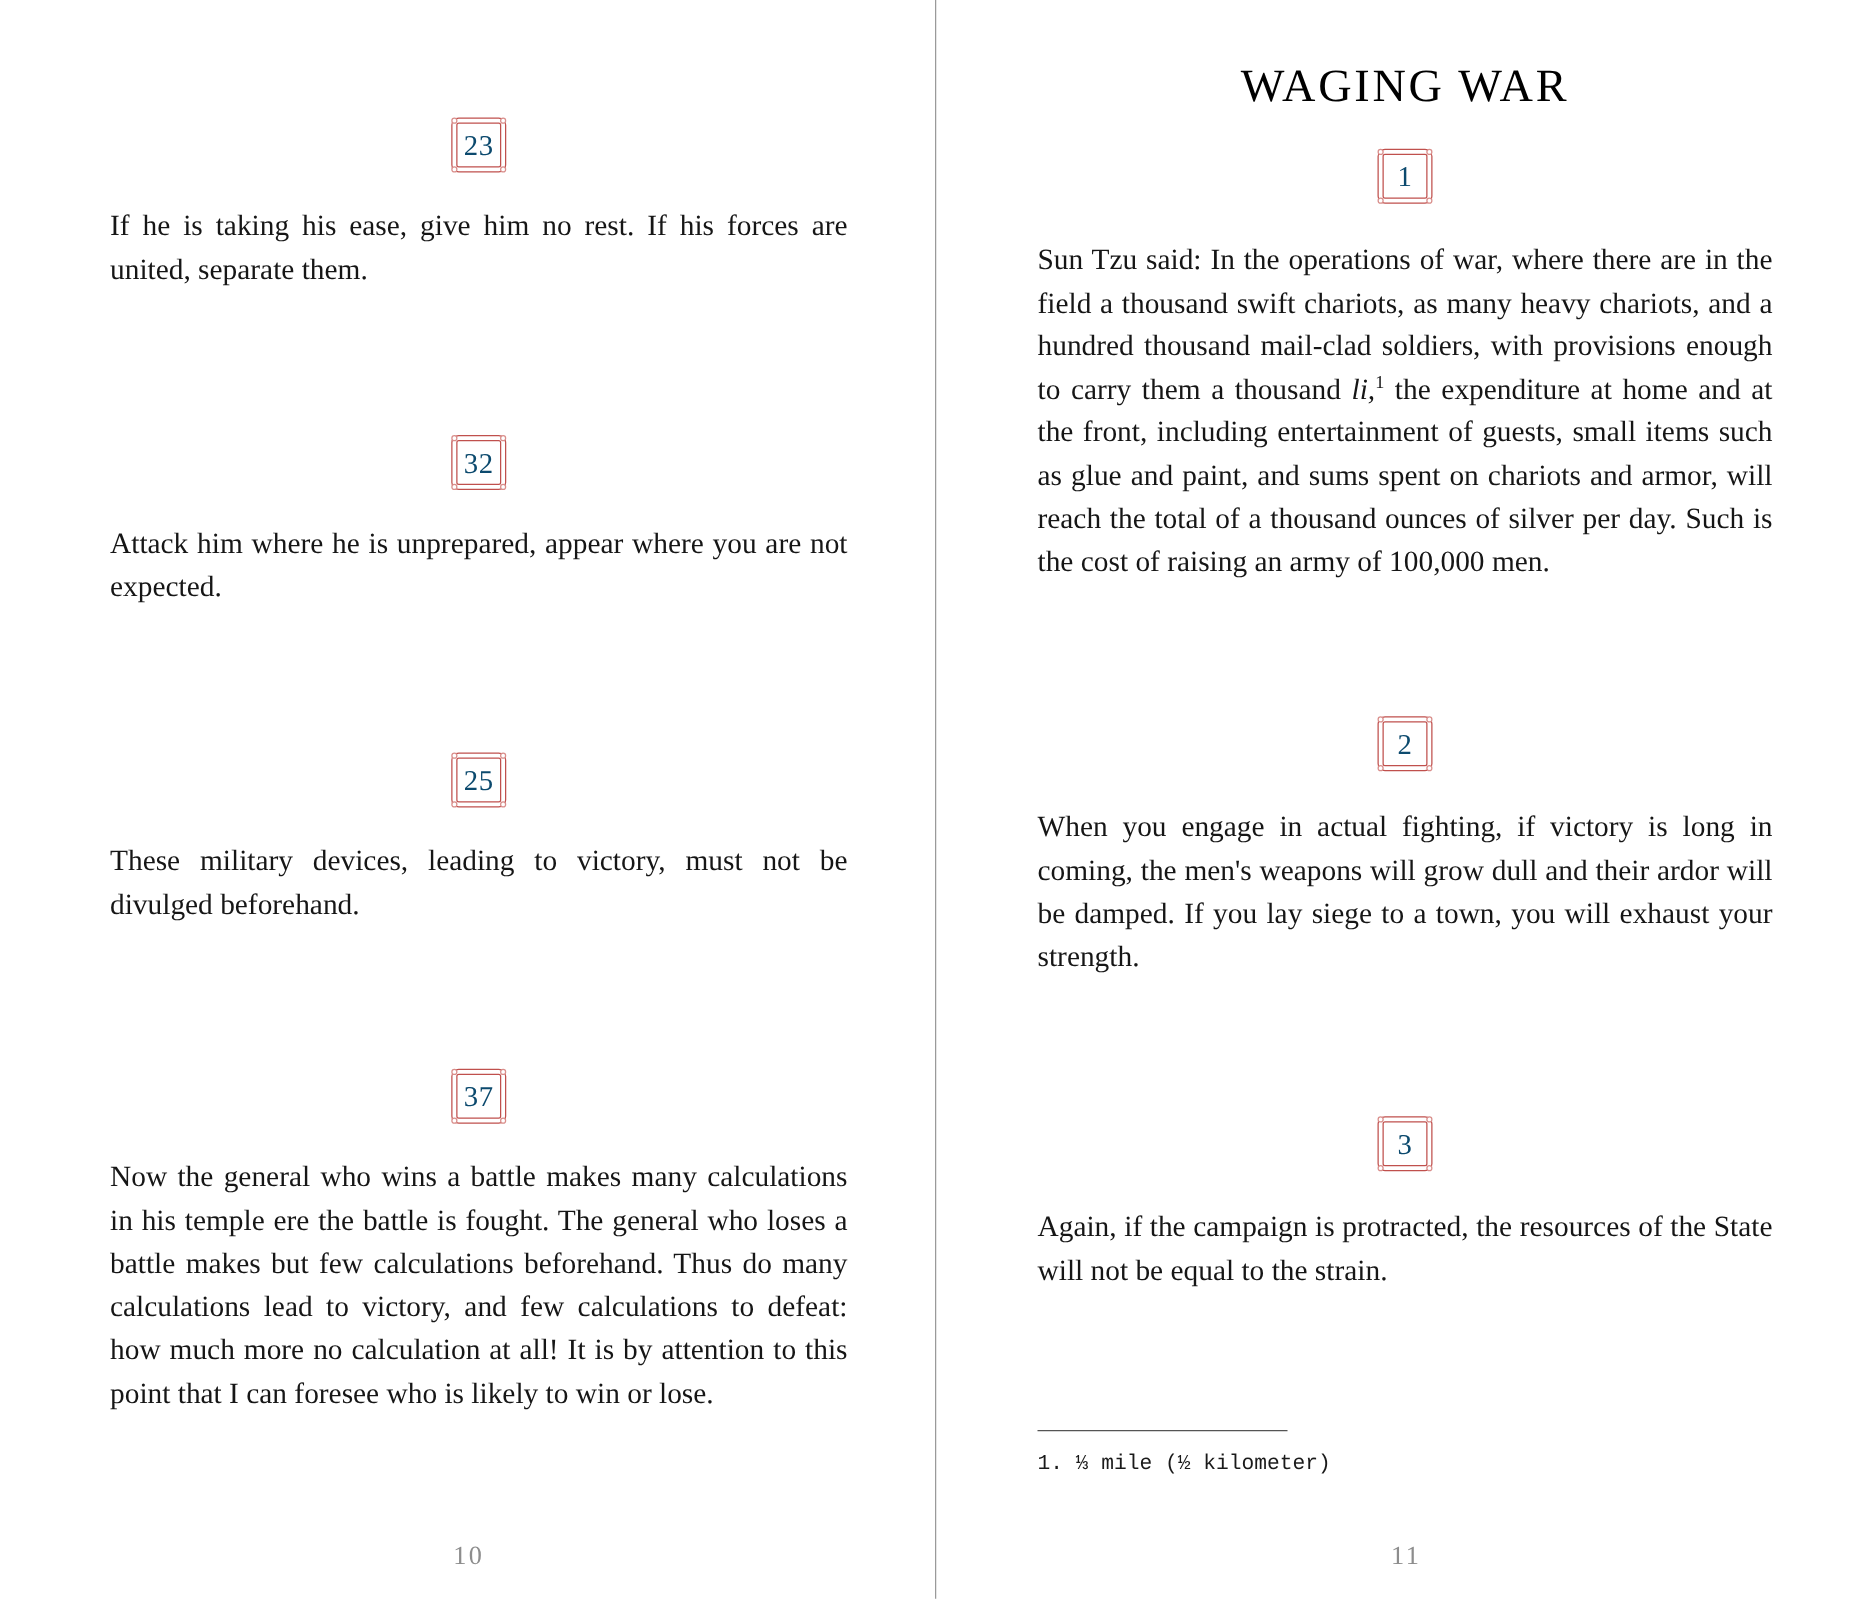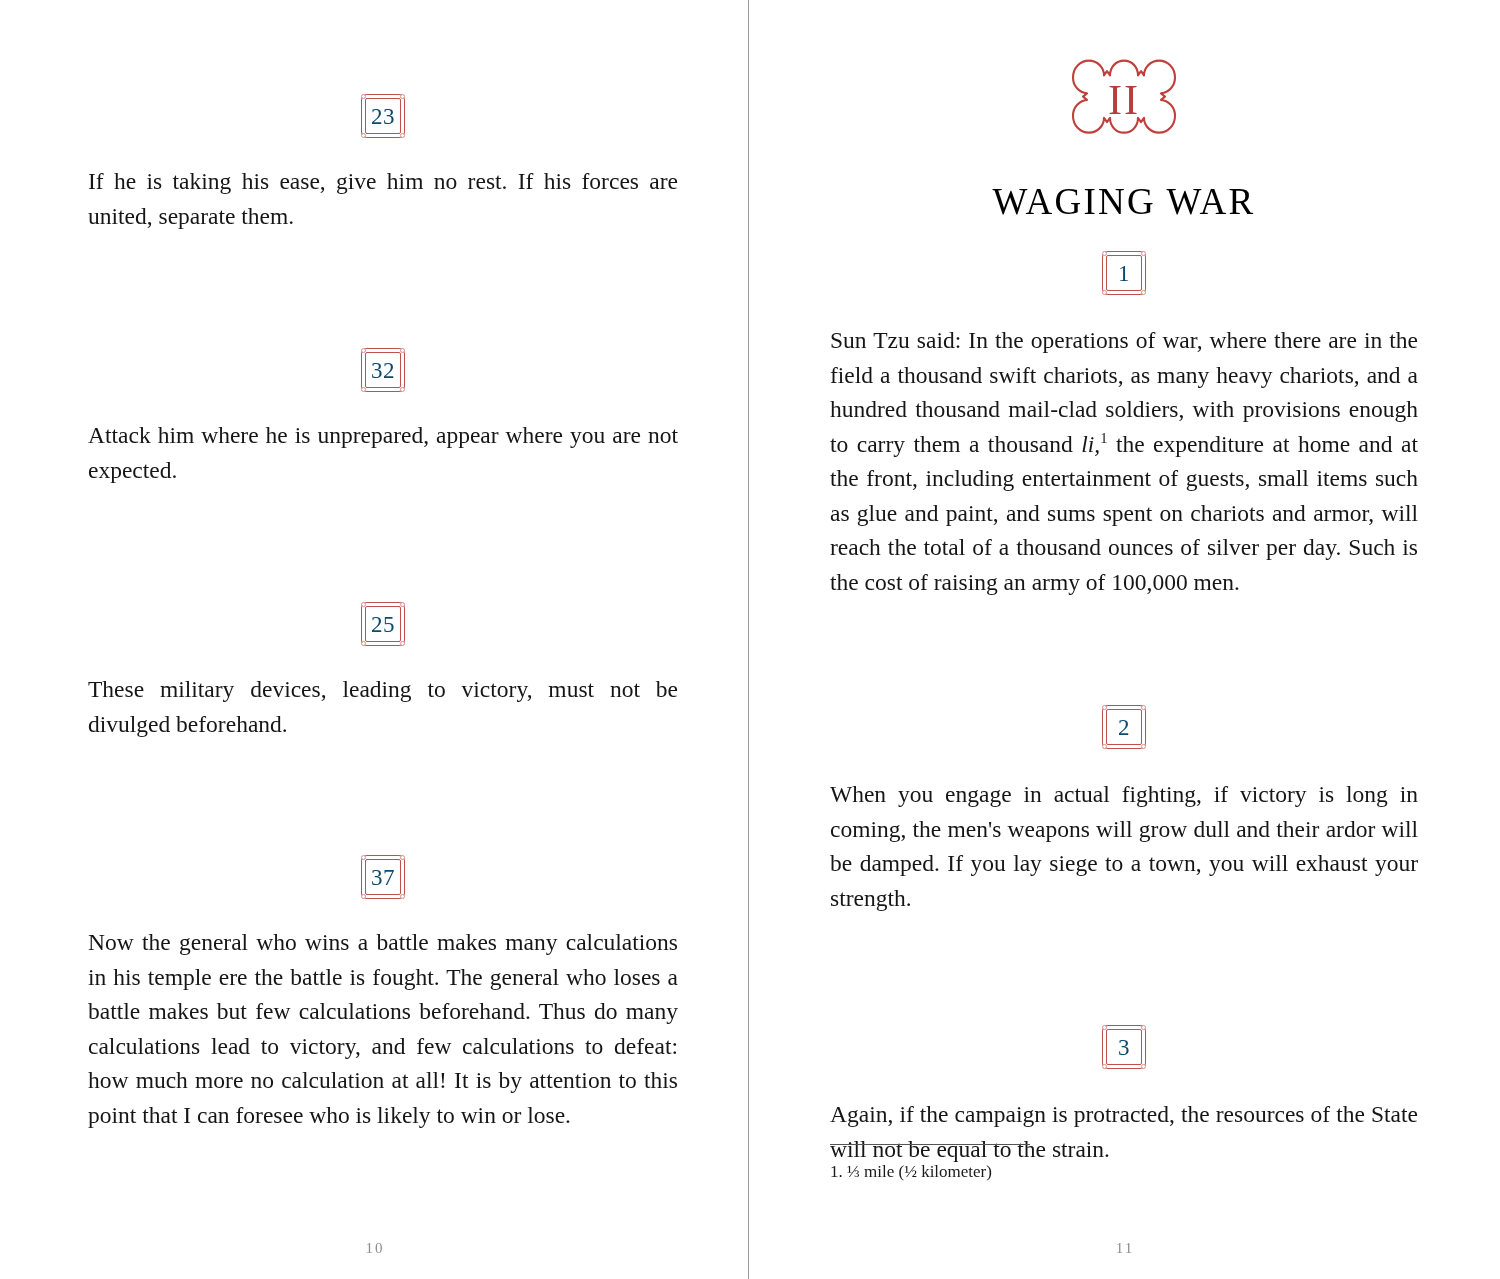--- a/index.html
+++ b/index.html
@@ -136,20 +136,21 @@
     font-family: "Liberation Serif", "DejaVu Serif", serif;
     white-space: nowrap;
   }
 
   
   .footnote-area {
     position: absolute;
     left: 80px;
     right: 94px;
     bottom: 96px;
+    font-family: Liberation Mono, monospace;
   }
   .footnote-rule {
     width: 200px;
     height: 1px;
     background: #555555;
     margin-bottom: 16px;
   }
   .footnote-text {
     font-size: 17px;
     line-height: 1.3;
@@ -157,21 +158,21 @@
   }
 
   
   .folio {
     position: absolute;
     bottom: 22px;
     width: 100%;
     left: 0;
     text-align: center;
     color: #8d8d8d;
-    font-size: 15px;
+    font-size: 21px;
     letter-spacing: 2px;
     font-family: "Liberation Serif", "DejaVu Serif", serif;
   }
 
   sup.fn { font-size: 0.62em; vertical-align: super; line-height: 0; }
   .ital { font-style: italic; }
 </style>
 </head>
 <body>
 
@@ -224,50 +225,20 @@
       </div>
     </div>
     <p class="verse last-line-left" style="margin-top:26px;">Now the general who wins a battle makes many calculations in his temple ere the battle is fought. The general who loses a battle makes but few calculations beforehand. Thus do many calculations lead to victory, and few calculations to defeat: how much more no calculation at all! It is by attention to this point that I can foresee who is likely to win or lose.</p>
 
     <div class="folio">10</div>
   </div>
 
   <div class="page page-right">
 
     <div class="chapter-head" style="margin-top:34px;">
-      <div class="flower">
-        <svg viewBox="0 0 132 132" width="132" height="132" aria-hidden="true">
-          <g fill="none" stroke="#c0403d" stroke-width="2.1" stroke-linejoin="round" stroke-linecap="round">
-            <path d="M66 10
-                     C 74 10, 80 16, 80 24
-                     L 83 20 L 86 24
-                     C 86 16, 93 10, 101 10
-                     C 110 10, 117 17, 117 26
-                     C 117 34, 111 40, 103 41
-                     L 107 44 L 103 47
-                     C 111 48, 117 54, 117 62
-                     C 117 71, 110 78, 101 78
-                     C 93 78, 86 72, 86 64
-                     L 83 68 L 80 64
-                     C 80 72, 74 78, 66 78
-                     C 58 78, 52 72, 52 64
-                     L 49 68 L 46 64
-                     C 46 72, 39 78, 31 78
-                     C 22 78, 15 71, 15 62
-                     C 15 54, 21 48, 29 47
-                     L 25 44 L 29 41
-                     C 21 40, 15 34, 15 26
-                     C 15 17, 22 10, 31 10
-                     C 39 10, 46 16, 46 24
-                     L 49 20 L 52 24
-                     C 52 16, 58 10, 66 10 Z" transform="translate(0,16) scale(1 1.06)"></path>
-          </g>
-        </svg>
-        <span class="roman">II</span>
-      </div>
       <div class="chapter-title">WAGING WAR</div>
     </div>
 
     <div class="badge-row" style="margin-top:28px;">
       <div class="badge">
         <span class="corner c-tl"></span>
         <span class="corner c-tr"></span>
         <span class="corner c-bl"></span>
         <span class="corner c-br"></span>
         <span class="num">1</span>

